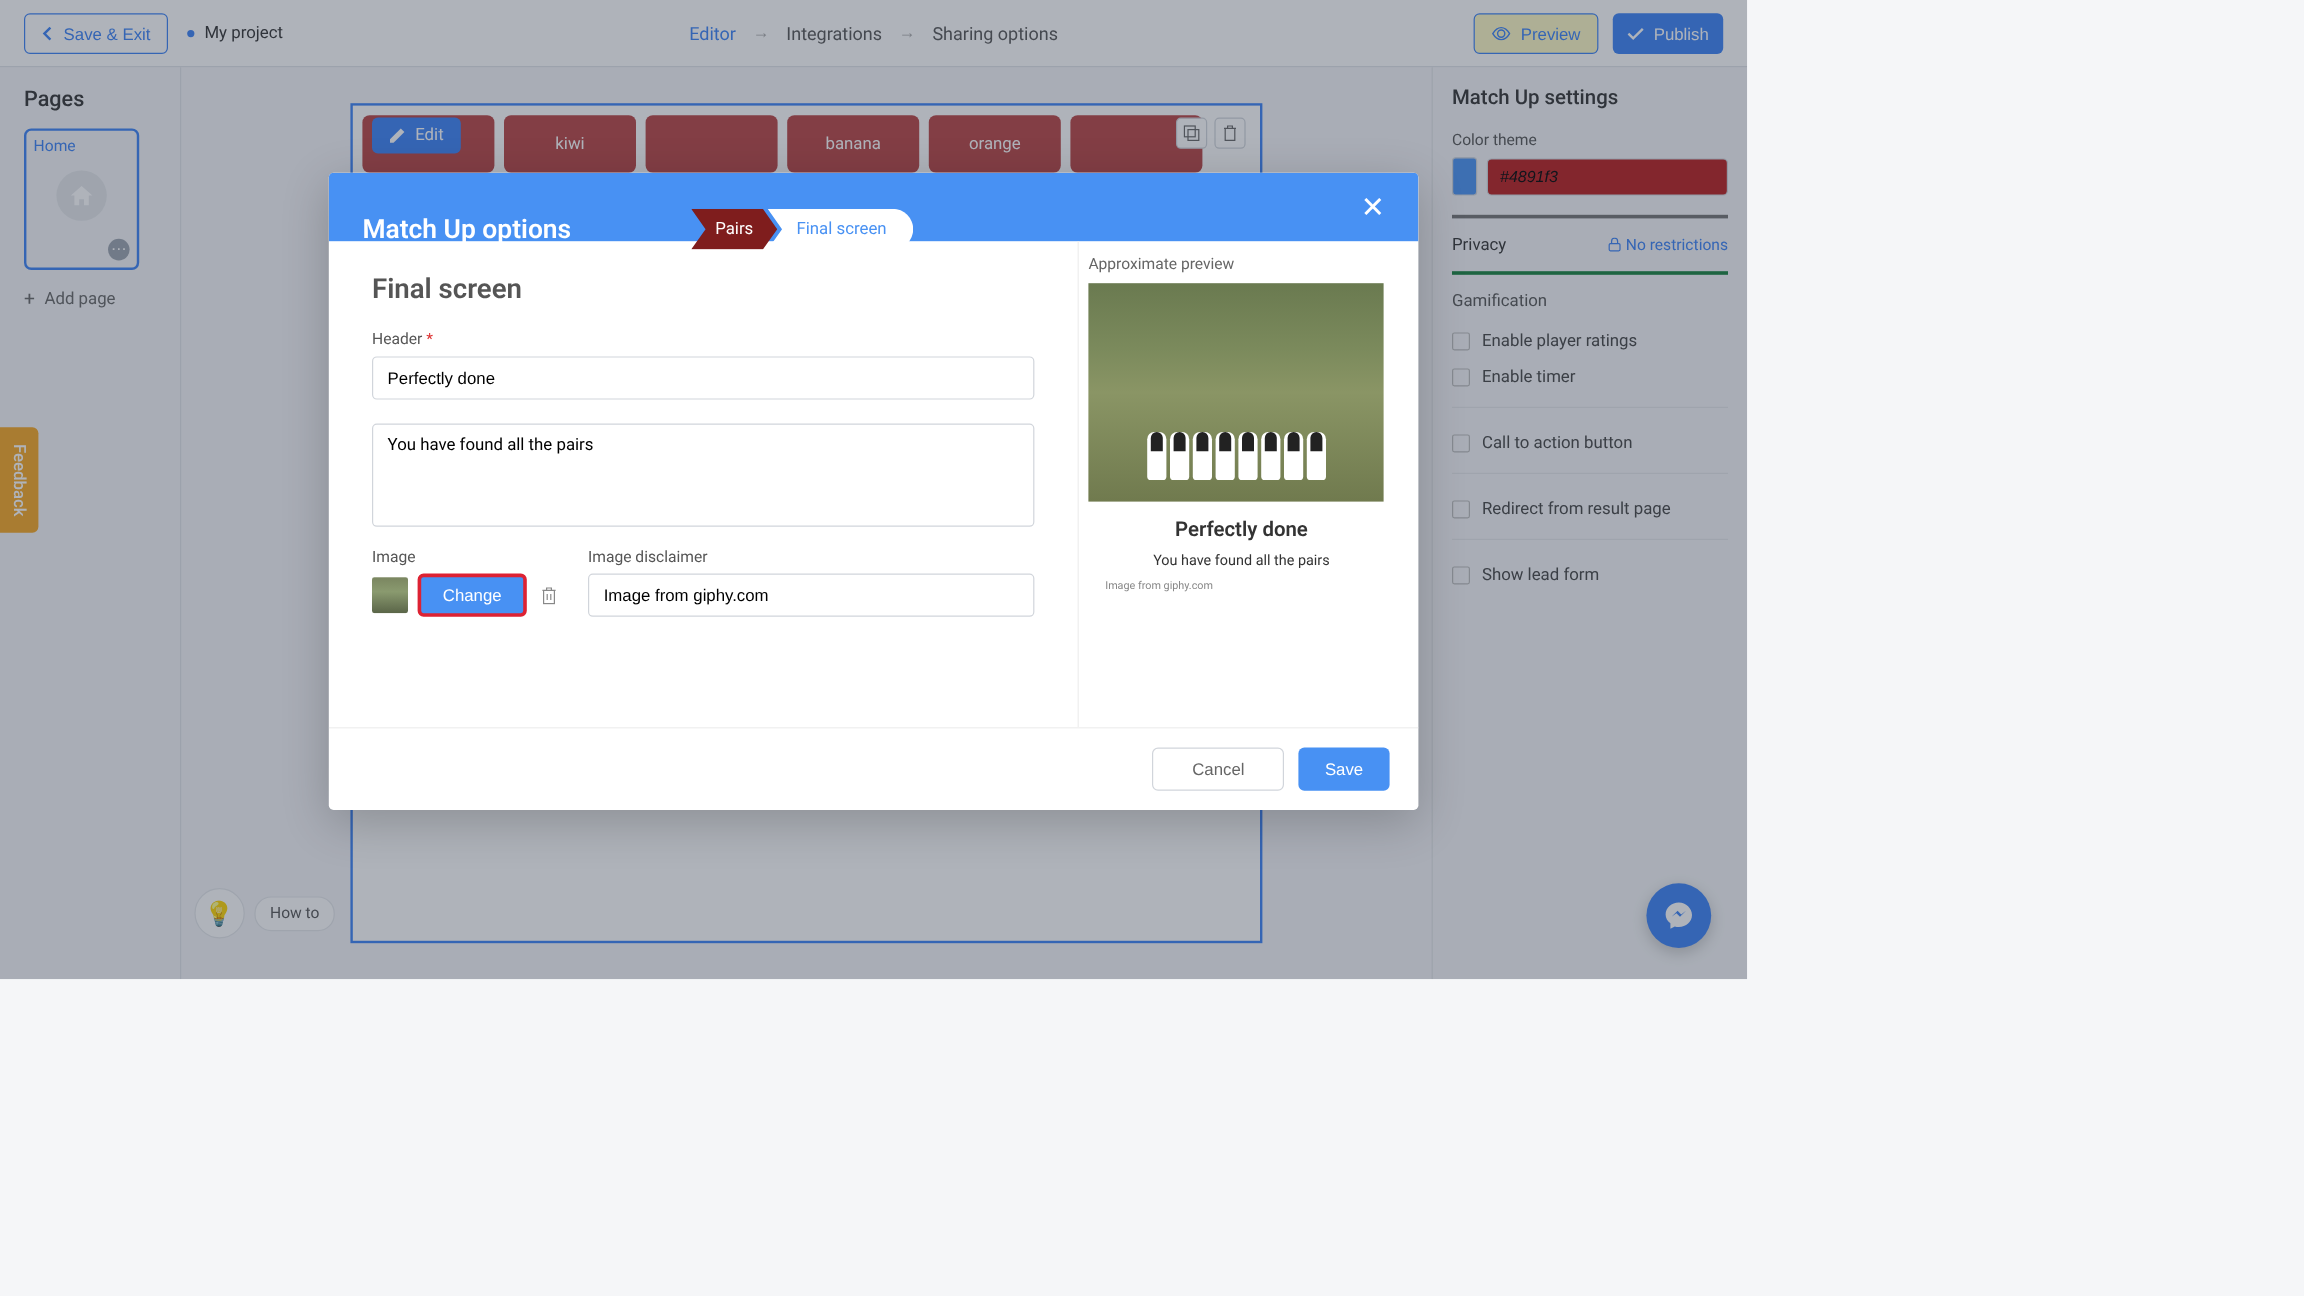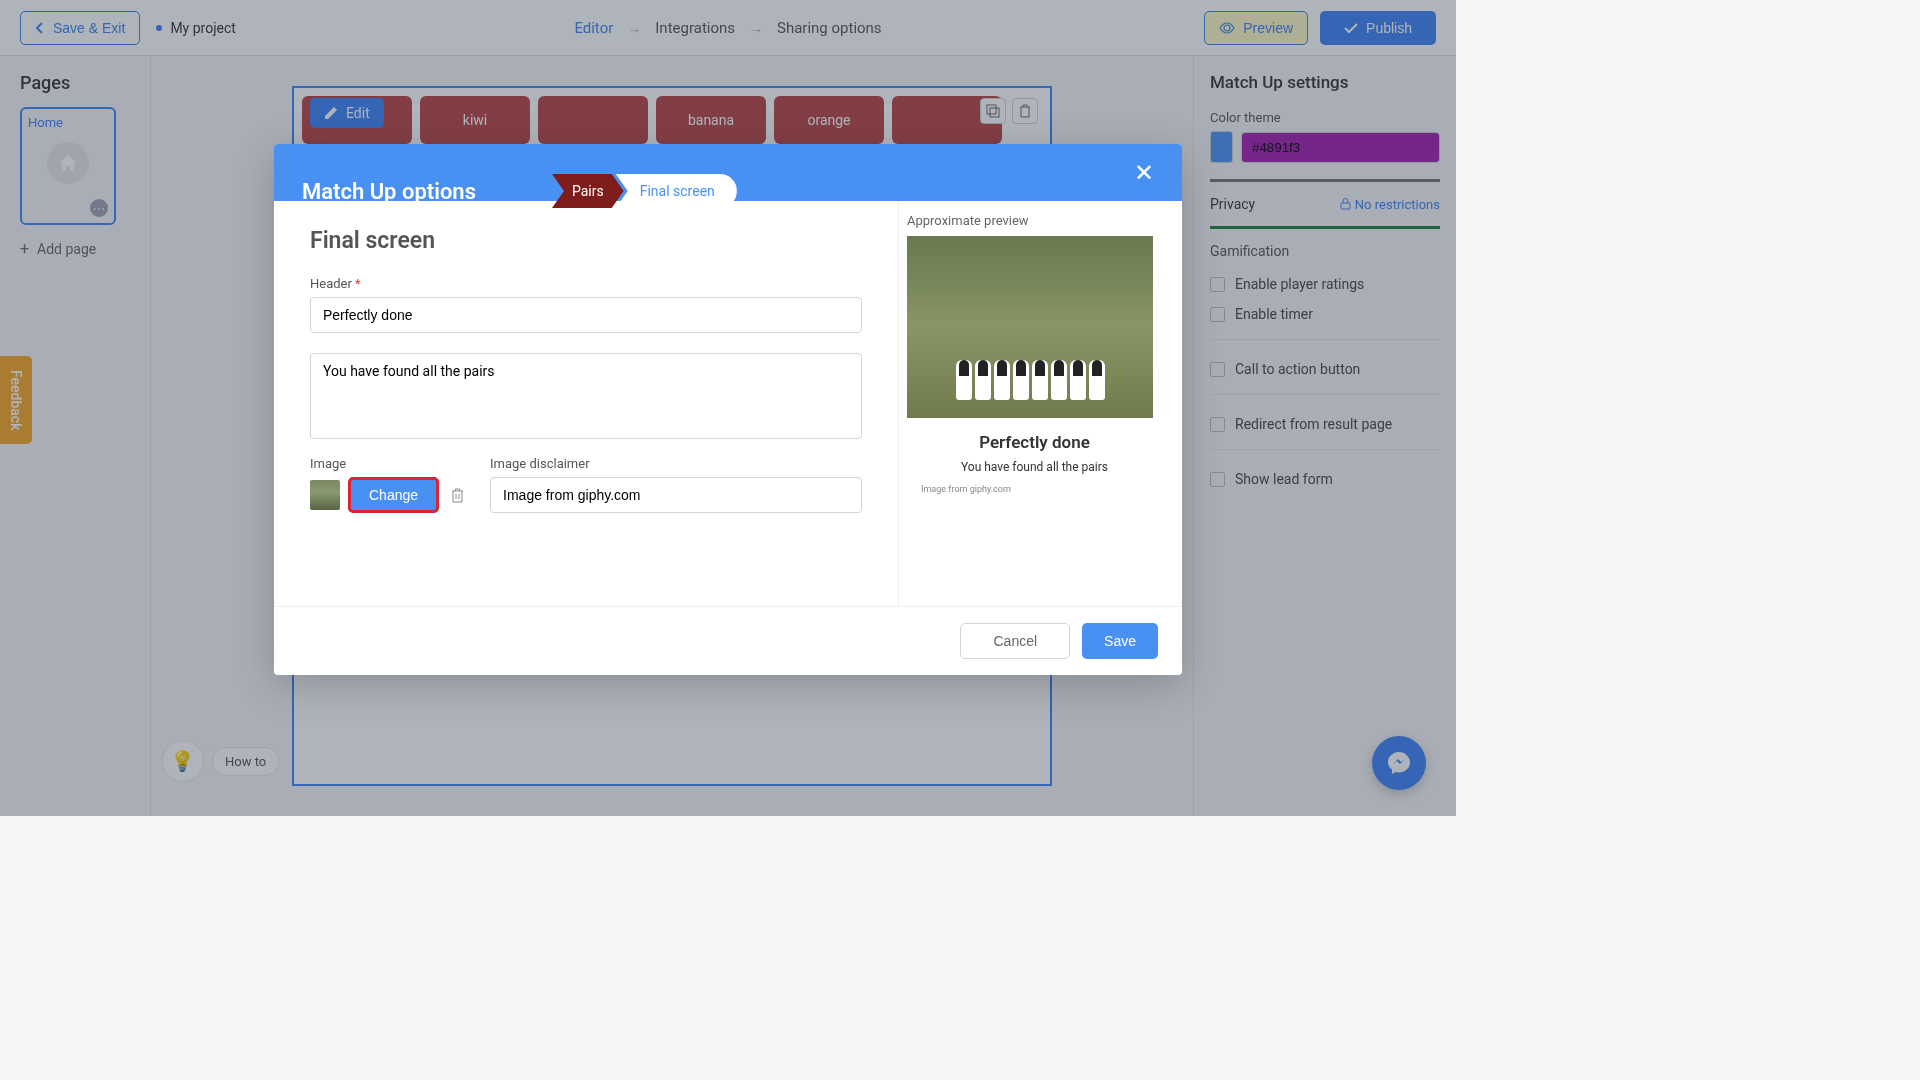--- a/index.html
+++ b/index.html
@@ -10,21 +10,21 @@
 .topbar-left { display: flex; align-items: center; gap: 16px; }
 .save-exit { border: 1px solid #3b82f6; color: #3b82f6; background: #fff; padding: 8px 14px; border-radius: 5px; display: flex; align-items: center; gap: 8px; cursor: pointer; font-size: 14px; }
 .project-name { display: flex; align-items: center; gap: 8px; color: #333; }
 .dot { width: 6px; height: 6px; background: #3b82f6; border-radius: 50%; }
 .topbar-center { display: flex; align-items: center; gap: 14px; position: absolute; left: 50%; transform: translateX(-50%); }
 .breadcrumb-item { color: #555; font-size: 15px; }
 .breadcrumb-item.active { color: #3b82f6; }
 .breadcrumb-sep { color: #aaa; }
 .topbar-right { display: flex; align-items: center; gap: 12px; }
 .preview-btn { border: 1px solid #3b82f6; color: #3b82f6; background: #fef9c3; padding: 8px 14px; border-radius: 5px; display: flex; align-items: center; gap: 8px; cursor: pointer; font-size: 14px; }
-.publish-btn { background: #3b82f6; color: #fff; border: none; padding: 9px 24px; border-radius: 5px; display: flex; align-items: center; gap: 8px; cursor: pointer; font-size: 14px; }
+.publish-btn { background: #3b82f6; color: #fff; border: none; padding: 9px 12px; border-radius: 5px; display: flex; align-items: center; gap: 8px; cursor: pointer; font-size: 14px; }
 
 
 .main { display: flex; height: calc(100% - 56px); }
 .left-panel { width: 150px; padding: 16px 20px; }
 .left-panel h3 { font-size: 18px; font-weight: 500; margin-bottom: 14px; color: #333; }
 .page-thumb { width: 96px; height: 118px; border: 2px solid #3b82f6; border-radius: 6px; padding: 6px; display: flex; flex-direction: column; position: relative; margin-bottom: 14px; cursor: pointer; }
 .page-thumb-label { color: #3b82f6; font-size: 13px; }
 .page-thumb-icon { width: 42px; height: 42px; background: #e5e7eb; border-radius: 50%; margin: 12px auto 0; display: flex; align-items: center; justify-content: center; }
 .page-thumb-dots { position: absolute; bottom: 6px; right: 6px; width: 18px; height: 18px; background: #9ca3af; border-radius: 50%; color: #fff; display: flex; align-items: center; justify-content: center; font-size: 13px; }
 .add-page { display: flex; align-items: center; gap: 8px; color: #666; cursor: pointer; font-size: 14px; }
@@ -35,21 +35,21 @@
 .card-item { width: 110px; height: 48px; background: #b94343; border-radius: 6px; color: #fff; display: flex; align-items: center; justify-content: center; }
 .card-actions { position: absolute; top: 10px; right: 12px; display: flex; gap: 6px; z-index: 2; }
 .card-action { width: 26px; height: 26px; background: #fff; border: 1px solid #d1d5db; border-radius: 4px; display: flex; align-items: center; justify-content: center; cursor: pointer; color: #555; }
 
 .right-panel { width: 262px; padding: 16px; }
 .right-panel h3 { font-size: 17px; font-weight: 500; margin-bottom: 18px; }
 .settings-row { margin-bottom: 16px; }
 .settings-label { color: #555; font-size: 13px; margin-bottom: 6px; }
 .color-row { display: flex; gap: 8px; align-items: center; }
 .color-swatch { width: 32px; height: 32px; background: #4891f3; border: 1px solid #d1d5db; border-radius: 3px; }
-.color-input { flex: 1; padding: 7px 10px; border: 1px solid #d1d5db; border-radius: 4px; background: #a21caf; }
+.color-input { flex: 1; padding: 7px 10px; border: 1px solid #d1d5db; border-radius: 4px; background: #b91c1c; font-style: italic; }
 .privacy-row { display: flex; justify-content: space-between; align-items: center; padding: 14px 0; border-top: 3px solid #737373; }
 .privacy-link { color: #3b82f6; display: flex; align-items: center; gap: 4px; font-size: 13px; }
 .gamif-section { border-top: 3px solid #15803d; padding-top: 14px; }
 .gamif-title { color: #555; margin-bottom: 10px; }
 .check-row { display: flex; align-items: center; gap: 10px; padding: 7px 0; color: #444; font-size: 14px; }
 .checkbox { width: 15px; height: 15px; border: 1px solid #bbb; border-radius: 2px; }
 .sep-row { border-top: 1px solid #e5e7eb; margin-top: 10px; padding-top: 14px; }
 
 
 .feedback-tab { position: absolute; left: 0; top: 356px; background: #f5a623; color: #fff; padding: 14px 8px; writing-mode: vertical-rl; border-radius: 0 5px 5px 0; font-weight: 500; font-size: 14px; cursor: pointer; }
@@ -255,21 +255,21 @@
 <div class="chat-bubble">
   <svg width="28" height="28" viewBox="0 0 28 28">
       <path d="M14 3 C8 3 3 7.5 3 13 c0 3 1.5 5.6 4 7.4 V25 l3.7-2 c1 .3 2.1.4 3.3.4 6 0 11-4.5 11-10 S20 3 14 3z M8 15 l5-5 3 3 4-3 -5 5 -3-3 z" fill="#fff"></path>
     </svg>
 </div>
 
 <div class="overlay"></div>
 
 <div class="modal">
   <div class="modal-header">
-    <div style="display:flex;align-items:center;gap:76px;margin-top:37px;">
+    <div style="display:flex;align-items:center;gap:100px;margin-top:37px;">
       <span class="modal-title">Match Up options</span>
       <div class="modal-tabs">
         <div class="mtab mtab-pairs">Pairs</div>
         <div class="mtab mtab-final">Final screen</div>
       </div>
     </div>
     <span class="modal-close">✕</span>
   </div>
   <div class="modal-body">
     <div class="modal-left">

